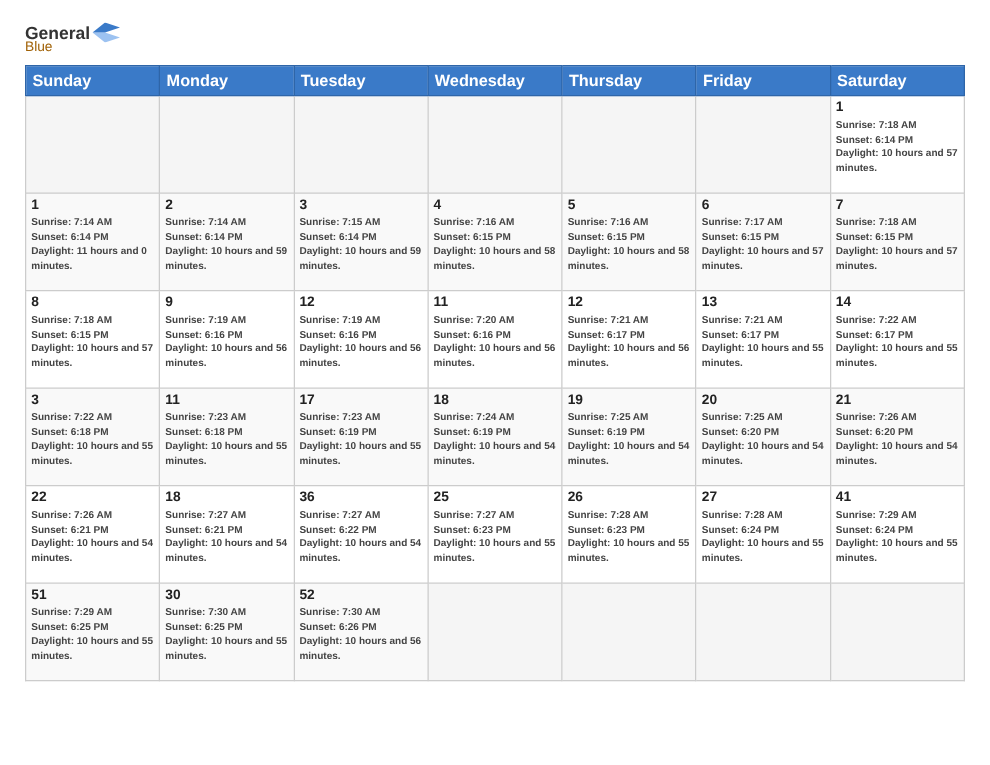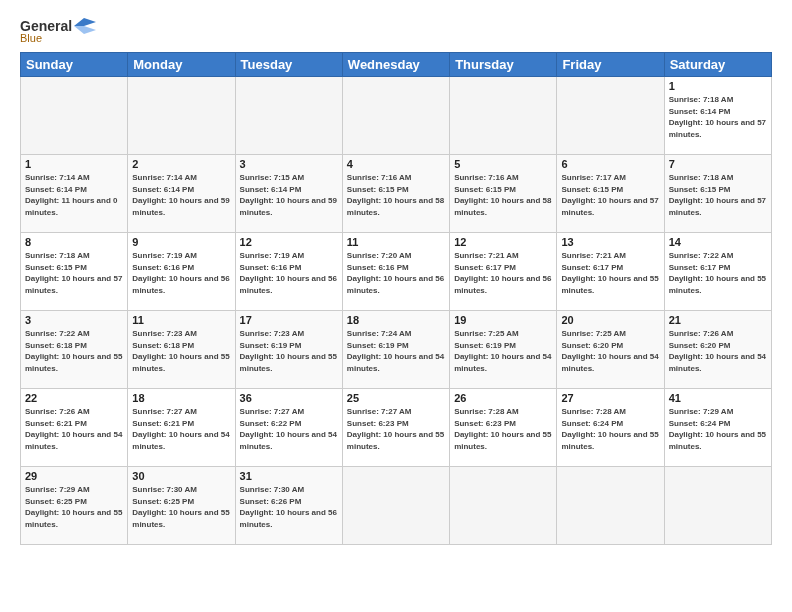--- a/index.html
+++ b/index.html
@@ -245,29 +245,29 @@
             <span class="day-num">27</span>
             <div class="day-info">Sunrise: 7:28 AM<br>Sunset: 6:24 PM<br>Daylight: 10 hours and 55 minutes.</div>
           </td>
           <td>
             <span class="day-num">41</span>
             <div class="day-info">Sunrise: 7:29 AM<br>Sunset: 6:24 PM<br>Daylight: 10 hours and 55 minutes.</div>
           </td>
         </tr>
         <tr>
           <td>
-            <span class="day-num">29</span>
+            <span class="day-num">51</span>
             <div class="day-info">Sunrise: 7:29 AM<br>Sunset: 6:25 PM<br>Daylight: 10 hours and 55 minutes.</div>
           </td>
           <td>
             <span class="day-num">30</span>
             <div class="day-info">Sunrise: 7:30 AM<br>Sunset: 6:25 PM<br>Daylight: 10 hours and 55 minutes.</div>
           </td>
           <td>
-            <span class="day-num">31</span>
+            <span class="day-num">52</span>
             <div class="day-info">Sunrise: 7:30 AM<br>Sunset: 6:26 PM<br>Daylight: 10 hours and 56 minutes.</div>
           </td>
           <td class="empty"></td>
           <td class="empty"></td>
           <td class="empty"></td>
           <td class="empty"></td>
         </tr>
       </tbody>
   </table>
 </div>

